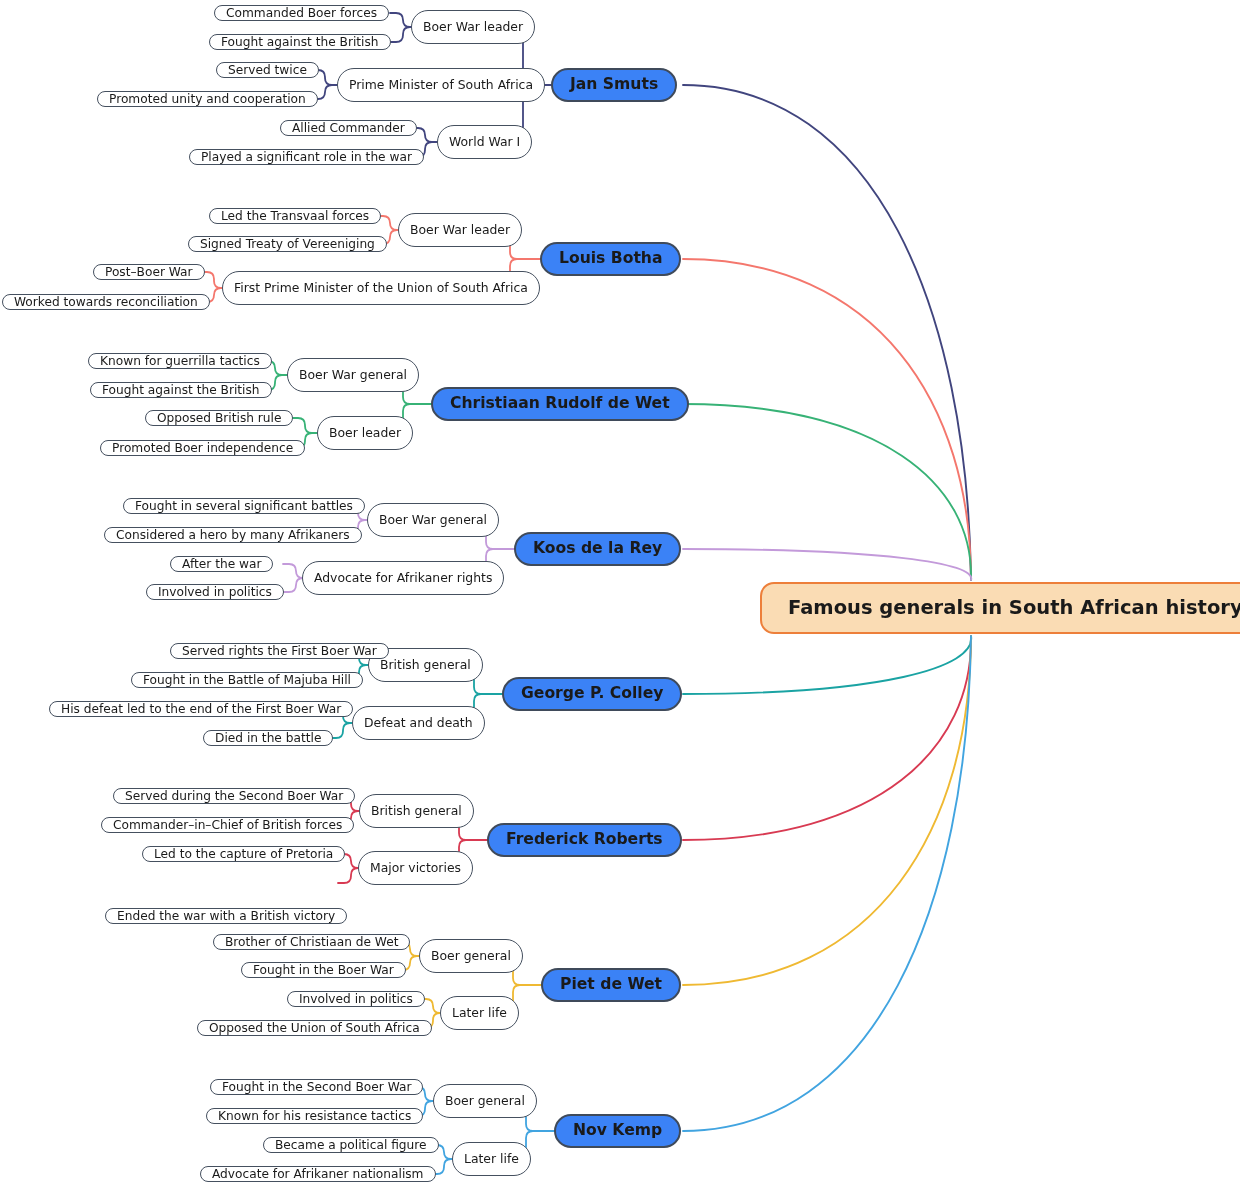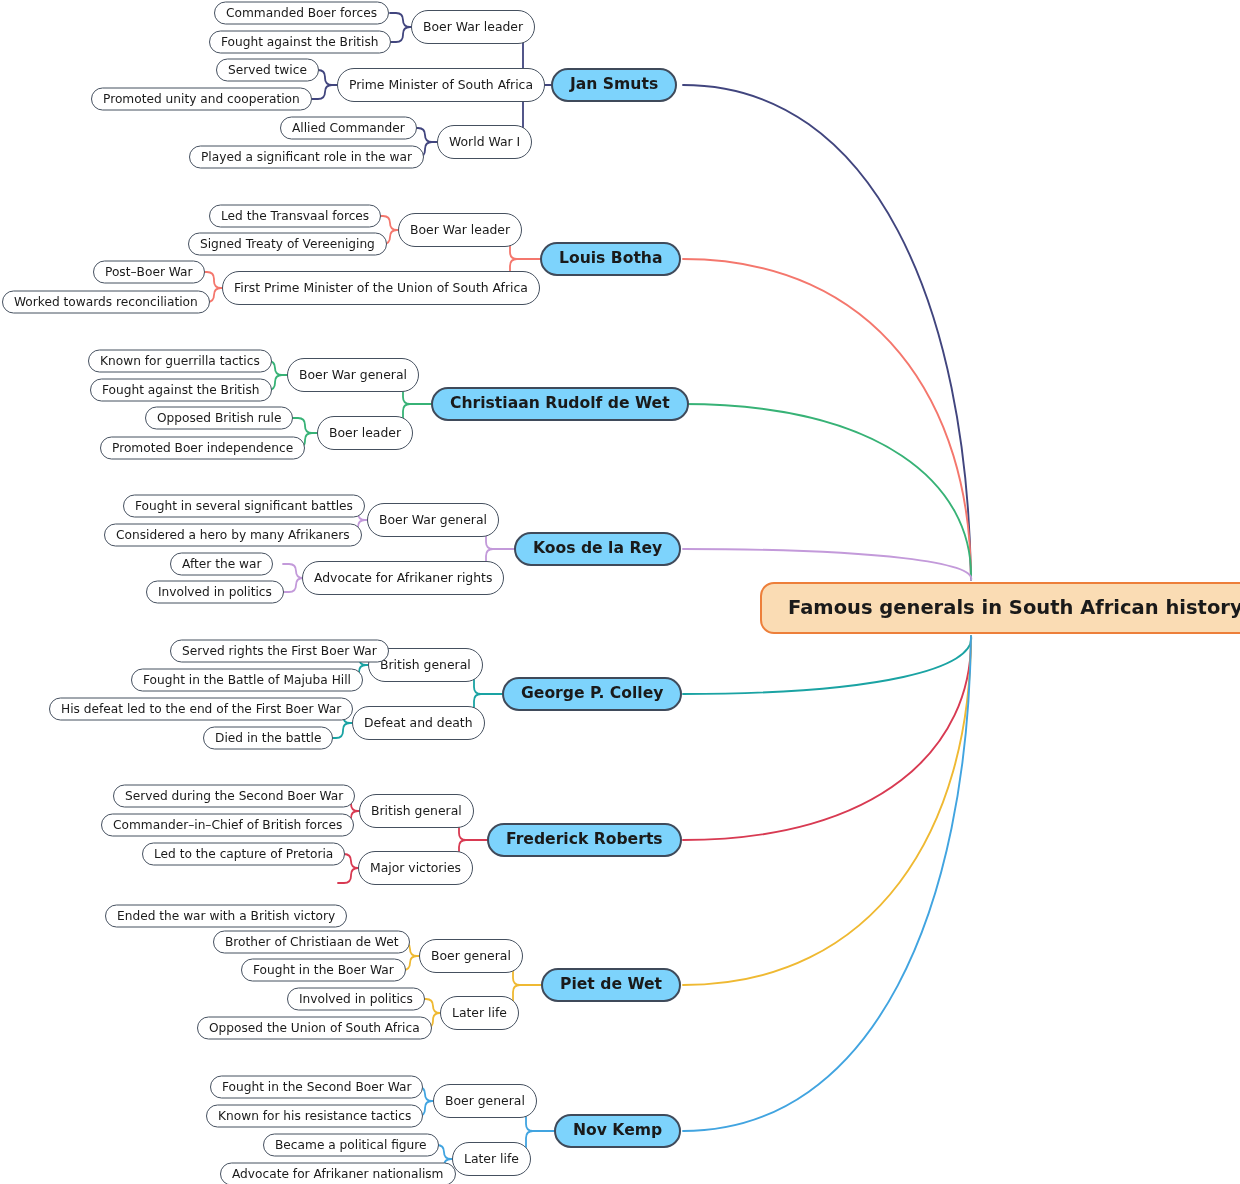--- a/index.html
+++ b/index.html
@@ -32,37 +32,37 @@
     align-items: center;
     justify-content: center;
     white-space: nowrap;
     background: #ffffff;
     border: 1.6px solid #45505f;
     border-radius: 999px;
     color: #1a1a1a;
     line-height: 1;
   }
   .node.leaf {
-    height: 23px;
+    height: 16px;
     padding: 0 11px;
     font-size: 12.2px;
     font-weight: 400;
   }
   .node.mid {
     height: 24px;
     padding: 16px 11px;
     font-size: 12.4px;
     font-weight: 400;
   }
   .node.branch {
     height: 34px;
     padding: 0 17px;
     font-size: 15.6px;
     font-weight: 700;
-    background: #7dd3fc;
+    background: #3b82f6;
     border: 2px solid #3f4a5a;
     z-index: 5;
   }
   .node.root {
     height: 52px;
     padding: 0 26px;
     font-size: 19.5px;
     font-weight: 700;
     background: #fadcb4;
     border: 2px solid #ed7f3a;
@@ -135,21 +135,21 @@
       <path d="M 527 1101 L 519 1101 Q 526 1101 526 1108 L 526 1124 Q 526 1131 533 1131 L 554 1131" fill="none" stroke="#41a4e0" stroke-width="1.8" stroke-linecap="round"></path>
       <path d="M 527 1159 L 519 1159 Q 526 1159 526 1152 L 526 1138 Q 526 1131 533 1131 L 554 1131" fill="none" stroke="#41a4e0" stroke-width="1.8" stroke-linecap="round"></path>
     </svg>
   <div id="node-layer">
       <div class="node branch" style="left: 551px; top: 85px; transform: translateY(-50%);">Jan Smuts</div>
       <div class="node mid" style="left: 411px; top: 27px; transform: translateY(-50%);">Boer War leader</div>
       <div class="node leaf" style="left: 214px; top: 13px; transform: translateY(-50%);">Commanded Boer forces</div>
       <div class="node leaf" style="left: 209px; top: 42px; transform: translateY(-50%);">Fought against the British</div>
       <div class="node mid" style="left: 337px; top: 85px; transform: translateY(-50%);">Prime Minister of South Africa</div>
       <div class="node leaf" style="left: 216px; top: 70px; transform: translateY(-50%);">Served twice</div>
-      <div class="node leaf" style="left: 91px; top: 99px; transform: translateY(-50%);">Promoted unity and cooperation</div>
+      <div class="node leaf" style="left: 97px; top: 99px; transform: translateY(-50%);">Promoted unity and cooperation</div>
       <div class="node mid" style="left: 437px; top: 142px; transform: translateY(-50%);">World War I</div>
       <div class="node leaf" style="left: 280px; top: 128px; transform: translateY(-50%);">Allied Commander</div>
       <div class="node leaf" style="left: 189px; top: 157px; transform: translateY(-50%);">Played a significant role in the war</div>
       <div class="node branch" style="left: 540px; top: 259px; transform: translateY(-50%);">Louis Botha</div>
       <div class="node mid" style="left: 398px; top: 230px; transform: translateY(-50%);">Boer War leader</div>
       <div class="node leaf" style="left: 209px; top: 216px; transform: translateY(-50%);">Led the Transvaal forces</div>
       <div class="node leaf" style="left: 188px; top: 244px; transform: translateY(-50%);">Signed Treaty of Vereeniging</div>
       <div class="node mid" style="left: 222px; top: 288px; transform: translateY(-50%);">First Prime Minister of the Union of South Africa</div>
       <div class="node leaf" style="left: 93px; top: 272px; transform: translateY(-50%);">Post–Boer War</div>
       <div class="node leaf" style="left: 2px; top: 302px; transform: translateY(-50%);">Worked towards reconciliation</div>
@@ -187,16 +187,16 @@
       <div class="node leaf" style="left: 241px; top: 970px; transform: translateY(-50%);">Fought in the Boer War</div>
       <div class="node mid" style="left: 440px; top: 1013px; transform: translateY(-50%);">Later life</div>
       <div class="node leaf" style="left: 287px; top: 999px; transform: translateY(-50%);">Involved in politics</div>
       <div class="node leaf" style="left: 197px; top: 1028px; transform: translateY(-50%);">Opposed the Union of South Africa</div>
       <div class="node branch" style="left: 554px; top: 1131px; transform: translateY(-50%);">Nov Kemp</div>
       <div class="node mid" style="left: 433px; top: 1101px; transform: translateY(-50%);">Boer general</div>
       <div class="node leaf" style="left: 210px; top: 1087px; transform: translateY(-50%);">Fought in the Second Boer War</div>
       <div class="node leaf" style="left: 206px; top: 1116px; transform: translateY(-50%);">Known for his resistance tactics</div>
       <div class="node mid" style="left: 452px; top: 1159px; transform: translateY(-50%);">Later life</div>
       <div class="node leaf" style="left: 263px; top: 1145px; transform: translateY(-50%);">Became a political figure</div>
-      <div class="node leaf" style="left: 220px; top: 1174px; transform: translateY(-50%);">Advocate for Afrikaner nationalism</div>
+      <div class="node leaf" style="left: 200px; top: 1174px; transform: translateY(-50%);">Advocate for Afrikaner nationalism</div>
       <div class="node root" style="left: 760px; top: 608px; transform: translateY(-50%);">Famous generals in South African history</div>
     </div>
 </div>
 
 </body></html>

